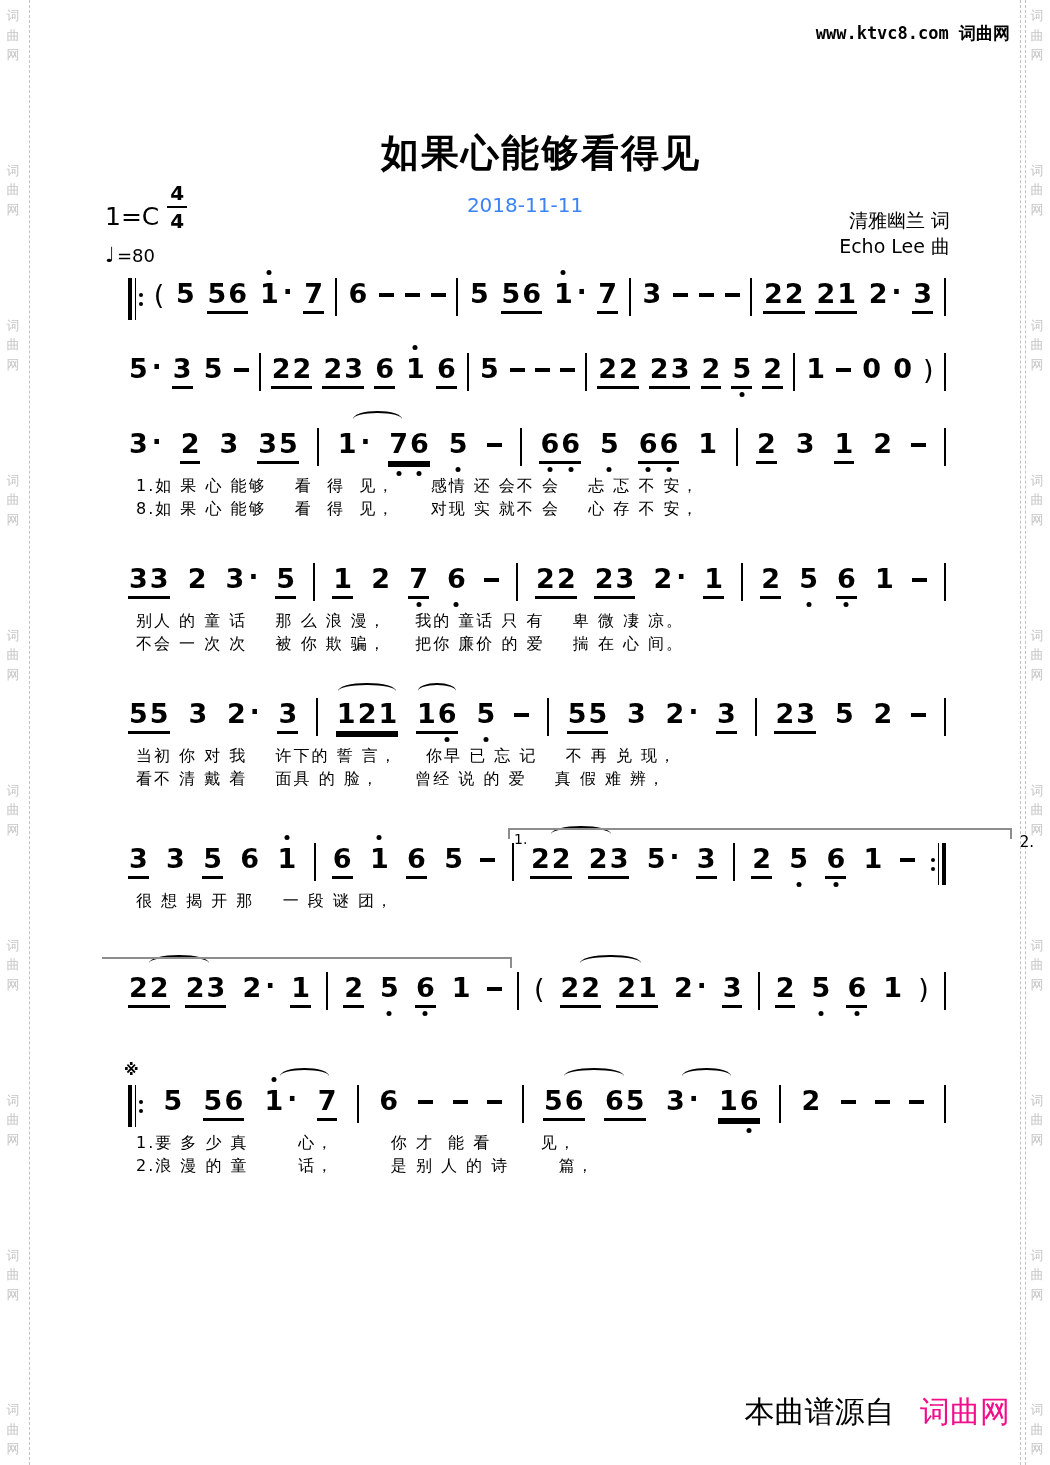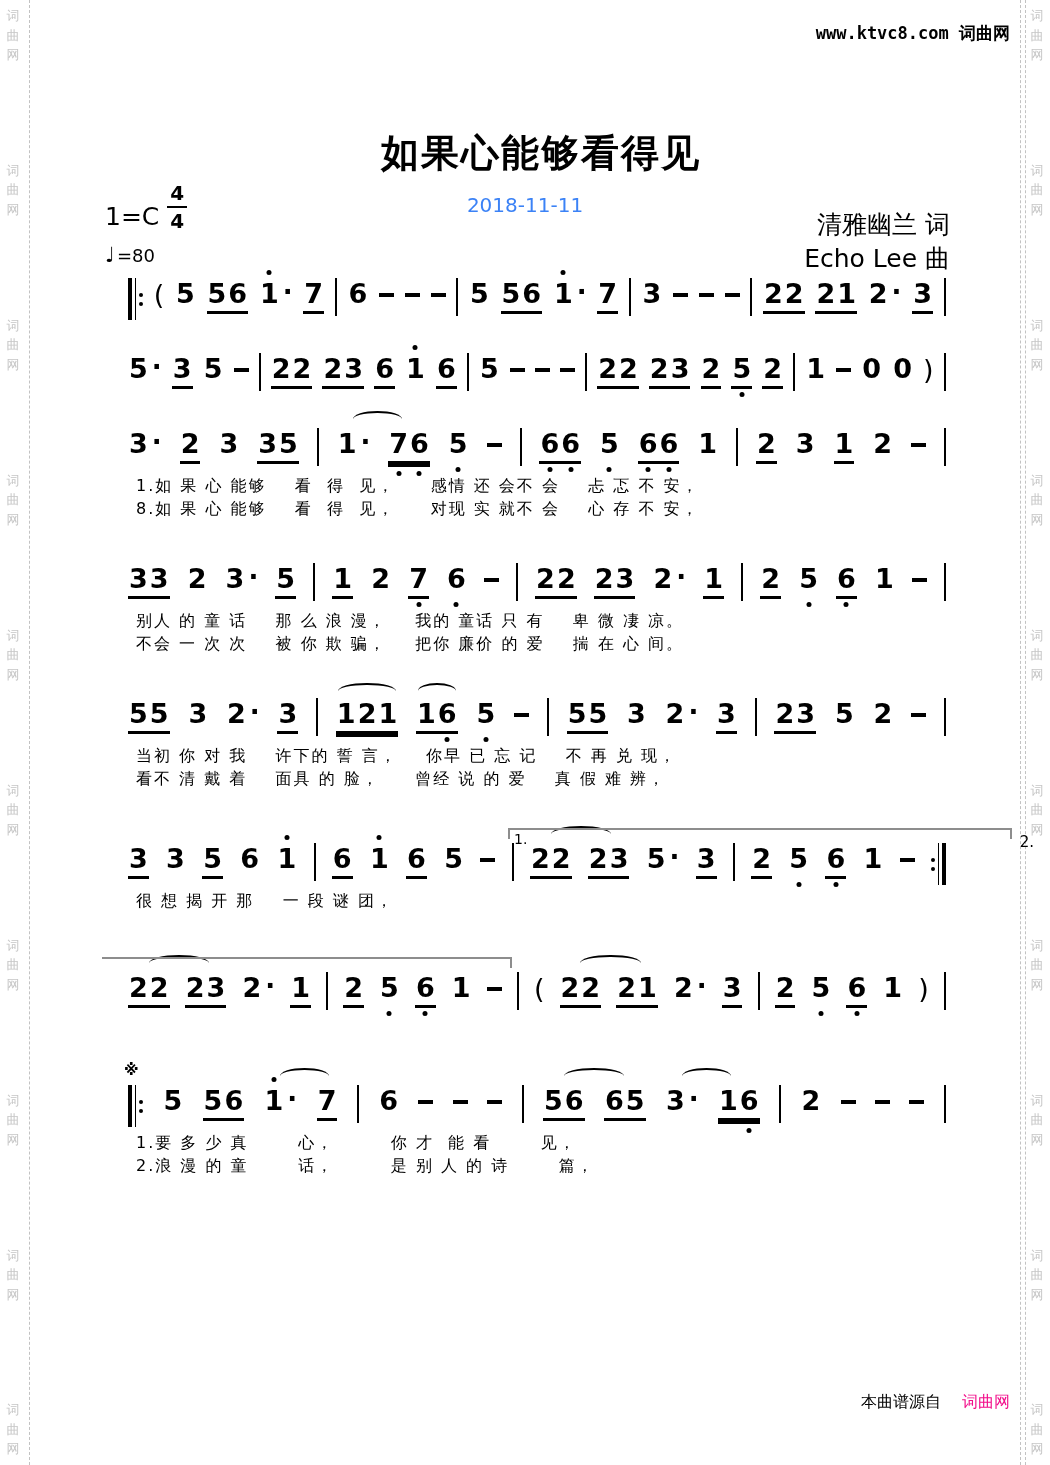--- a/index.html
+++ b/index.html
@@ -23,21 +23,21 @@
          font-size:38px;font-weight:600;letter-spacing:2px;}
   .date{position:absolute;top:193px;left:0;width:100%;text-align:center;font-size:20px;color:#3b82f6;}
   .meta-left{position:absolute;left:105px;top:183px;}
   .keysig{font-size:25px;font-weight:500;display:flex;align-items:flex-end;}
   .ts{display:inline-flex;flex-direction:column;align-items:center;line-height:1;margin-left:8px;
       font-size:20px;font-weight:700;}
   .ts-top{border-bottom:2px solid #000;padding:0 3px 3px;}
   .ts-bot{padding-top:3px;}
   .tempo{margin-top:12px;font-size:18px;display:flex;align-items:center;}
   .tempo .note-glyph{font-size:21px;margin-right:2px;}
-  .meta-right{position:absolute;right:100px;top:208px;text-align:right;font-size:25px;line-height:1.35;}
+  .meta-right{position:absolute;right:100px;top:208px;text-align:right;font-size:19px;line-height:1.35;}
   
   #score{position:absolute;left:128px;top:278px;width:818px;}
   .system{position:absolute;left:0;width:100%;}
   .notes{display:flex;justify-content:space-between;align-items:flex-start;height:46px;}
   .tok{position:relative;display:inline-flex;align-items:flex-start;}
   .tok.note{font-size:27px;font-weight:700;line-height:32px;}
   .chars{display:inline-flex;padding-bottom:1px;}
   .chars.u1{border-bottom:3px solid #000;}
   .chars.u2{border-bottom:3px solid #000;box-shadow:0 3px 0 #000;}
   .ch{display:inline-block;position:relative;padding:0 1px;}
@@ -60,21 +60,21 @@
   .rdots{display:inline-flex;flex-direction:column;gap:5px;}
   .rdots i{width:4px;height:4px;background:#000;border-radius:50%;}
   .lyric{font-size:16px;letter-spacing:2px;white-space:pre;margin:0 0 0 8px;line-height:1.45;}
   .segno{position:absolute;top:-24px;left:-4px;font-size:15px;font-weight:700;}
   .volta{position:absolute;top:-15px;height:9px;border-top:2px solid #8d8d8d;}
   .volta.tl{border-left:2px solid #8d8d8d;}
   .volta.tr{border-right:2px solid #8d8d8d;}
   .vlabel{position:absolute;left:4px;top:1px;font-size:14px;color:#000;}
   .vafter{position:absolute;right:-24px;top:3px;font-size:15px;color:#000;}
   
-  .footer{position:absolute;top:1392px;right:40px;font-size:16px;}
+  .footer{position:absolute;top:1392px;right:40px;font-size:30px;}
   .footer .brand{font-weight:500;margin-left:16px;color:#f20d8a;}
 </style>
 </head>
 <body>
 
 <div class="page">
   <div class="wm-col left">
       <div class="wm-group">
         <div>词</div>
         <div>曲</div>

